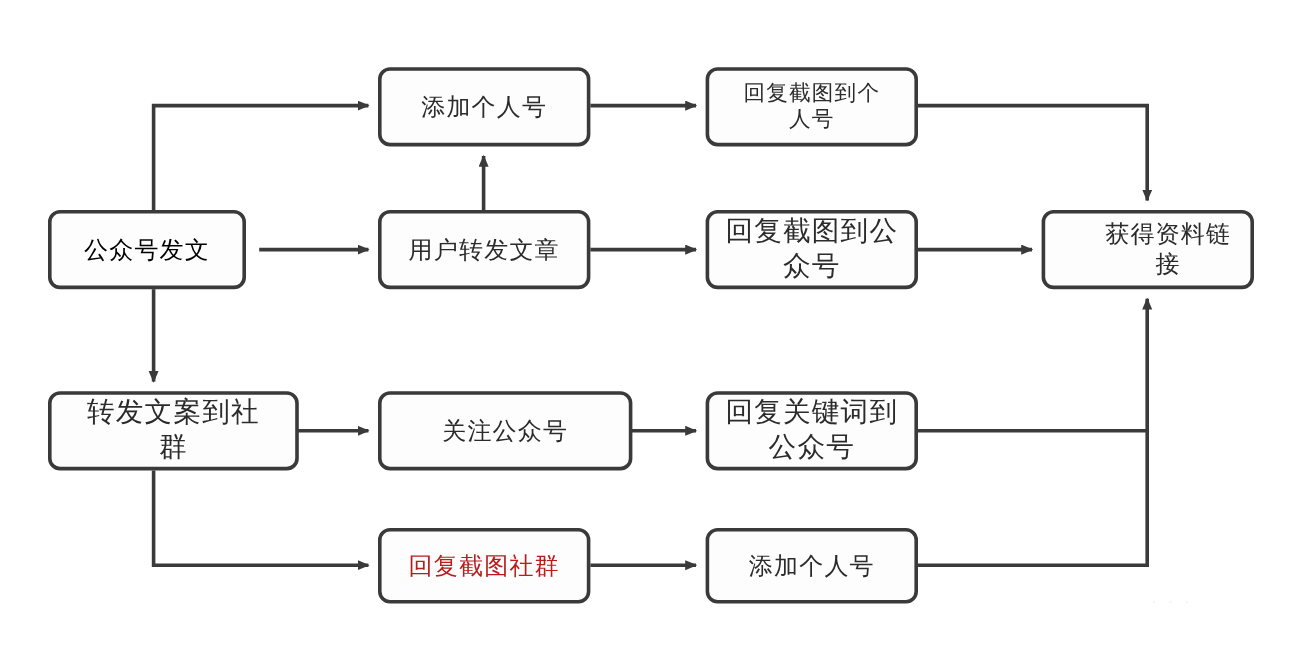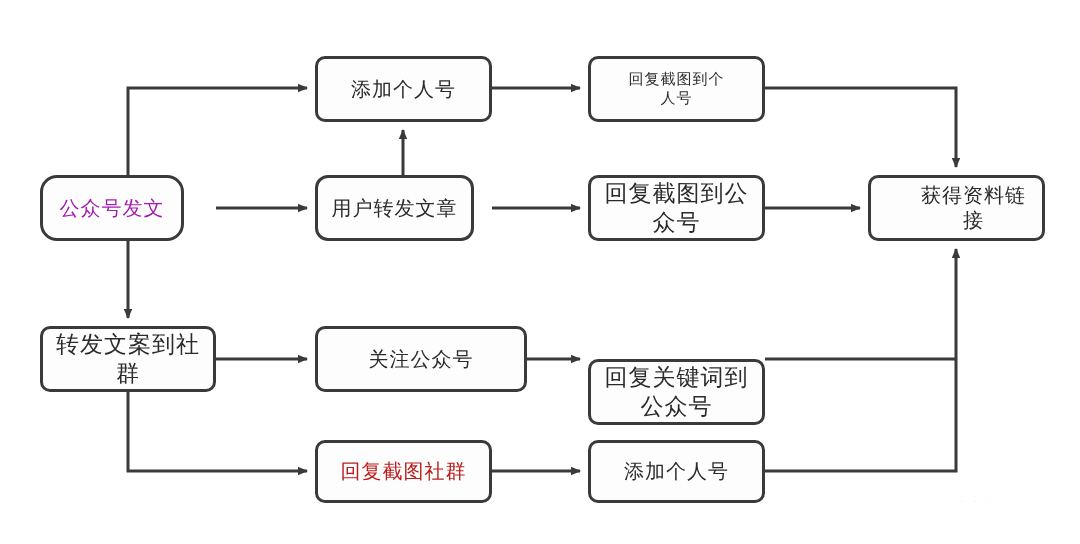--- a/index.html
+++ b/index.html
@@ -82,48 +82,48 @@
         <path d="M765,208 L860,208" marker-end="url(#arrowRight)"></path>
         <path d="M216,359 L307,359" marker-end="url(#arrowRight)"></path>
         <path d="M128,392 L128,471 L307,471" marker-end="url(#arrowRight)"></path>
         <path d="M492,359 L580,359" marker-end="url(#arrowRight)"></path>
         <path d="M492,471 L580,471" marker-end="url(#arrowRight)"></path>
         <path d="M765,359 L956,359"></path>
         <path d="M765,471 L956,471 L956,249" marker-end="url(#arrowUp)"></path>
       </g>
   </svg>
 
-  <div class="node-box" style="left: 40px; top: 175px; width: 144px; height: 66px; border-color: rgb(58, 58, 58); background: rgb(253, 253, 253); color: #a21caf; border-radius: 17px;">
+  <div class="node-box" style="left: 40px; top: 175px; width: 165px; height: 66px; border-color: rgb(58, 58, 58); background: rgb(253, 253, 253); color: #000000;">
     <span class="node-label">公众号发文</span>
   </div>
   <div class="node-box" style="left: 315px; top: 56px; width: 177px; height: 66px; border-color: rgb(58, 58, 58); background: rgb(253, 253, 253); color: rgb(43, 43, 43);">
     <span class="node-label">添加个人号</span>
   </div>
-  <div class="node-box" style="left: 588px; top: 56px; width: 177px; height: 66px; border-color: rgb(58, 58, 58); background: rgb(253, 253, 253); color: rgb(43, 43, 43); font-size: 15px;">
+  <div class="node-box" style="left: 588px; top: 56px; width: 177px; height: 66px; border-color: rgb(58, 58, 58); background: rgb(253, 253, 253); color: rgb(43, 43, 43); font-size: 18px;">
     <span class="node-label">回复截图到个
 人号</span>
   </div>
-  <div class="node-box" style="left: 315px; top: 175px; width: 159px; height: 66px; border-color: rgb(58, 58, 58); background: rgb(253, 253, 253); color: rgb(43, 43, 43); border-radius: 13px;">
+  <div class="node-box" style="left: 315px; top: 175px; width: 177px; height: 66px; border-color: rgb(58, 58, 58); background: rgb(253, 253, 253); color: rgb(43, 43, 43);">
     <span class="node-label">用户转发文章</span>
   </div>
   <div class="node-box" style="left: 588px; top: 175px; width: 177px; height: 66px; border-color: rgb(58, 58, 58); background: rgb(253, 253, 253); color: rgb(43, 43, 43); font-size: 23px;">
     <span class="node-label">回复截图到公
 众号</span>
   </div>
   <div class="node-box" style="left: 868px; top: 175px; width: 177px; height: 66px; border-color: rgb(58, 58, 58); background: rgb(253, 253, 253); color: rgb(43, 43, 43); padding-left: 40px;">
     <span class="node-label">获得资料链接</span>
   </div>
-  <div class="node-box" style="left: 40px; top: 326px; width: 176px; height: 66px; border-color: rgb(58, 58, 58); background: rgb(253, 253, 253); color: rgb(43, 43, 43); font-size: 23px;">
+  <div class="node-box" style="left: 40px; top: 326px; width: 209px; height: 66px; border-color: rgb(58, 58, 58); background: rgb(253, 253, 253); color: rgb(43, 43, 43); font-size: 23px;">
     <span class="node-label">转发文案到社
 群</span>
   </div>
   <div class="node-box" style="left: 315px; top: 326px; width: 212px; height: 66px; border-color: rgb(58, 58, 58); background: rgb(253, 253, 253); color: rgb(43, 43, 43);">
     <span class="node-label">关注公众号</span>
   </div>
-  <div class="node-box" style="left: 588px; top: 326px; width: 177px; height: 66px; border-color: rgb(58, 58, 58); background: rgb(253, 253, 253); color: rgb(43, 43, 43); font-size: 23px; margin-top: 33px;">
+  <div class="node-box" style="left: 588px; top: 326px; width: 177px; height: 66px; border-color: rgb(58, 58, 58); background: rgb(253, 253, 253); color: rgb(43, 43, 43); font-size: 23px;">
     <span class="node-label">回复关键词到
 公众号</span>
   </div>
   <div class="node-box" style="left: 315px; top: 440px; width: 177px; height: 63px; border-color: rgb(58, 58, 58); background: rgb(253, 253, 253); color: #b91c1c;">
     <span class="node-label">回复截图社群</span>
   </div>
   <div class="node-box" style="left: 588px; top: 440px; width: 177px; height: 63px; border-color: rgb(58, 58, 58); background: rgb(253, 253, 253); color: rgb(43, 43, 43);">
     <span class="node-label">添加个人号</span>
   </div>
 

